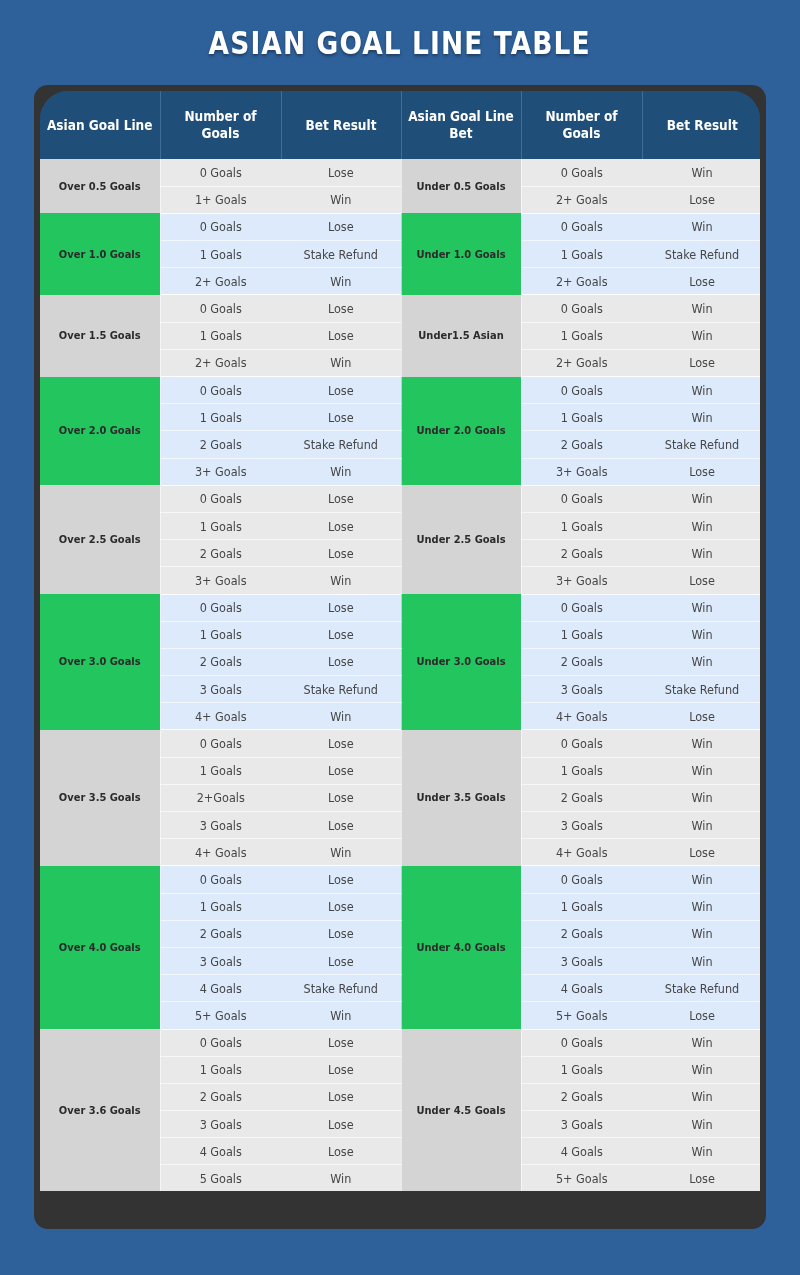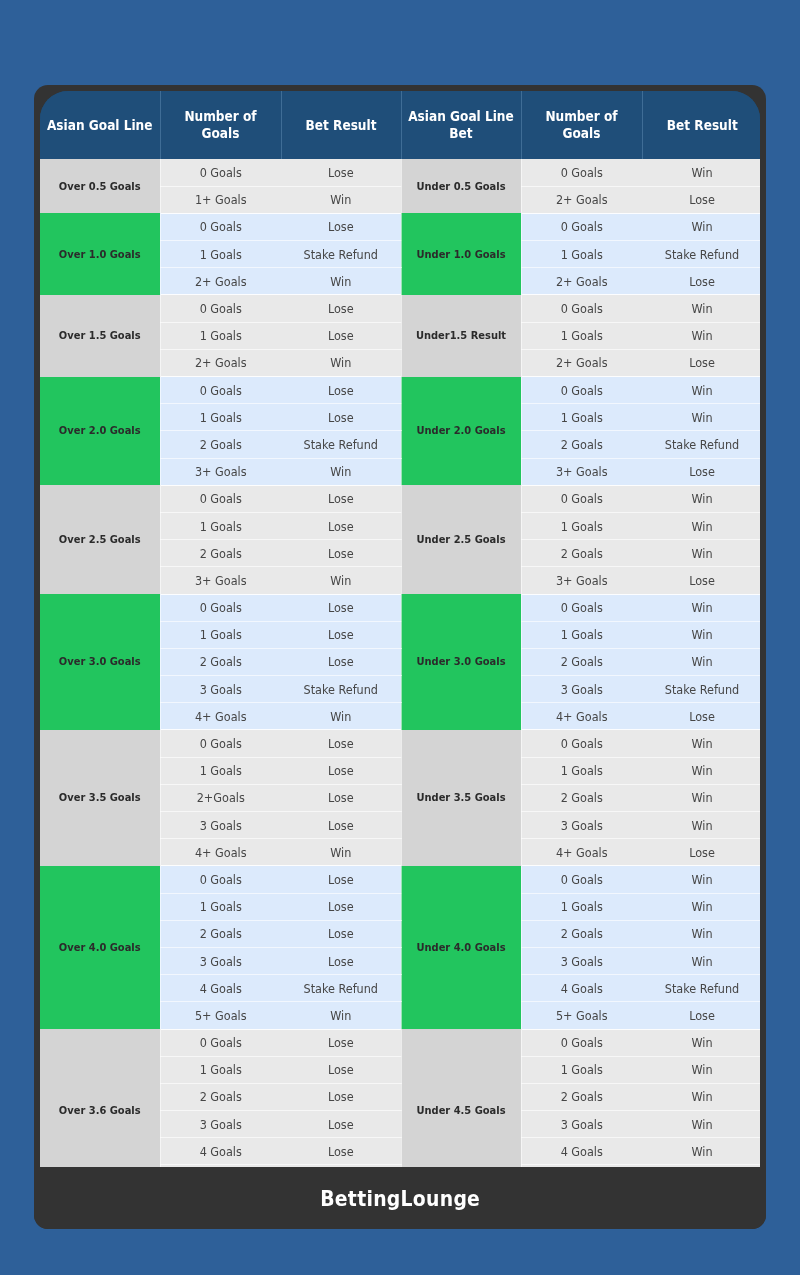--- a/index.html
+++ b/index.html
@@ -139,20 +139,23 @@
     letter-spacing: 0.3px;
     font-family: "DejaVu Sans Condensed", "Liberation Sans Narrow", "Liberation Sans", sans-serif;
     transform: scaleX(0.95);
   }
 </style>
 </head>
 <body>
 
 <div class="poster">
 
+  <div class="title-bar">
+    <h1 class="title">ASIAN GOAL LINE TABLE</h1>
+  </div>
 
   <div class="card">
     <div class="card-inner">
       <table class="goal-table">
         <colgroup>
           <col class="c-line">
             <col class="c-goals">
             <col class="c-result">
           <col class="c-line">
             <col class="c-goals">
@@ -200,21 +203,21 @@
             <tr class="band-blue group-end">
               <td>2+ Goals</td>
               <td>Win</td>
               <td>2+ Goals</td>
               <td>Lose</td>
             </tr>
             <tr class="band-gray">
               <td class="label" rowspan="3">Over 1.5 Goals</td>
               <td>0 Goals</td>
               <td>Lose</td>
-              <td class="label half-start" rowspan="3">Under1.5 Result</td>
+              <td class="label half-start" rowspan="3">Under1.5 Asian</td>
               <td>0 Goals</td>
               <td>Win</td>
             </tr>
             <tr class="band-gray">
               <td>1 Goals</td>
               <td>Lose</td>
               <td>1 Goals</td>
               <td>Win</td>
             </tr>
             <tr class="band-gray group-end">
@@ -411,18 +414,15 @@
             </tr>
             <tr class="band-gray group-end">
               <td>5 Goals</td>
               <td>Win</td>
               <td>5+ Goals</td>
               <td>Lose</td>
             </tr>
           </tbody>
       </table>
     </div>
-    <div class="footer">
-      <span class="brand">BettingLounge</span>
-    </div>
   </div>
 
 </div>
 
 </body></html>

